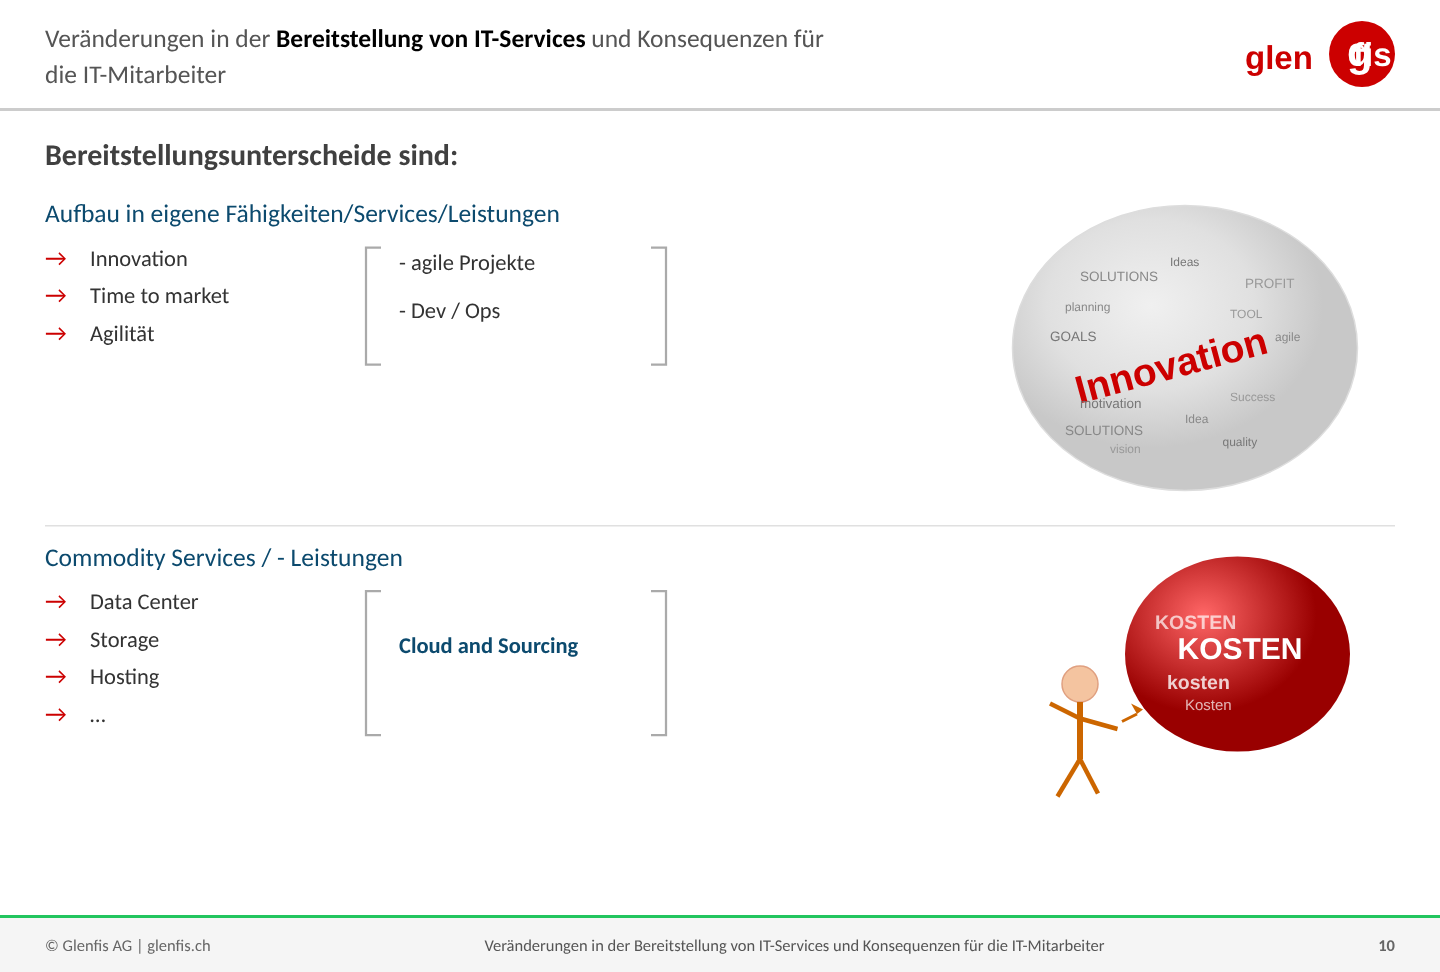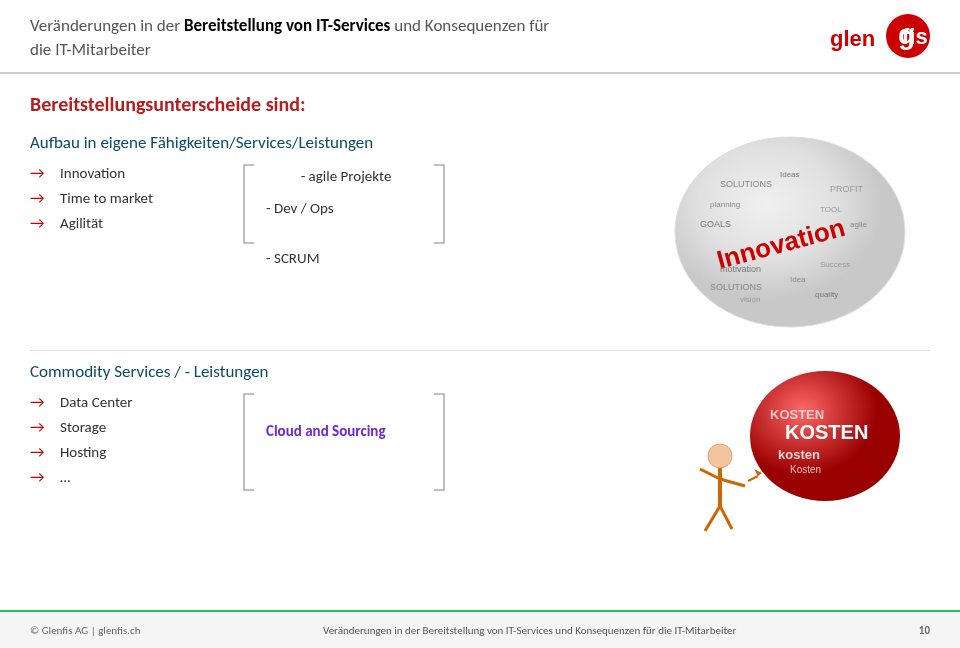--- a/index.html
+++ b/index.html
@@ -45,21 +45,21 @@
     
     .main-content {
       padding: 18px 30px 0 30px;
       height: calc(648px - 110px - 38px);
       overflow: hidden;
     }
 
     .section-title {
       font-size: 20px;
       font-weight: bold;
-      color: #b91c1c;
+      color: #404040;
       margin-bottom: 16px;
     }
 
     
     .content-row {
       display: flex;
       justify-content: space-between;
       align-items: flex-start;
       margin-bottom: 18px;
     }
@@ -191,28 +191,25 @@
           </div>
         </div>
 
         <div style="width:16px; margin: 0 10px;">
           <svg width="16" height="82" viewBox="0 0 16 82">
             <path d="M14,2 L4,2 L4,80 L14,80" stroke="#aaaaaa" stroke-width="1.5" fill="none"></path>
           </svg>
         </div>
 
         <div style="width:160px; padding-top: 4px;">
-          <div class="arrow-item" style="margin-bottom:14px;justify-content:center;">
+          <div class="arrow-item" style="margin-bottom:14px;">
             <span>- agile Projekte</span>
           </div>
           <div class="arrow-item" style="margin-bottom:32px;">
             <span>- Dev / Ops</span>
-          </div>
-          <div class="arrow-item">
-            <span>- SCRUM</span>
           </div>
         </div>
 
         <div style="width:16px; margin: 0 6px;">
           <svg width="16" height="82" viewBox="0 0 16 82">
             <path d="M2,2 L12,2 L12,80 L2,80" stroke="#aaaaaa" stroke-width="1.5" fill="none"></path>
           </svg>
         </div>
       </div>
     </div>
@@ -274,21 +271,21 @@
             <span>…</span>
           </div>
         </div>
 
         <div style="width:16px; margin: 0 10px;">
           <svg width="16" height="100" viewBox="0 0 16 100">
             <path d="M14,2 L4,2 L4,98 L14,98" stroke="#aaaaaa" stroke-width="1.5" fill="none"></path>
           </svg>
         </div>
 
-        <div style="padding-top: 30px; font-size:15px; font-weight: bold; color: #6d28d9; width:160px;">
+        <div style="padding-top: 30px; font-size:15px; font-weight: bold; color: #0c4a6e; width:160px;">
           <span>Cloud and Sourcing</span>
         </div>
 
         <div style="width:16px; margin: 0 6px; padding-top:0;">
           <svg width="16" height="100" viewBox="0 0 16 100">
             <path d="M2,2 L12,2 L12,98 L2,98" stroke="#aaaaaa" stroke-width="1.5" fill="none"></path>
           </svg>
         </div>
       </div>
     </div>

